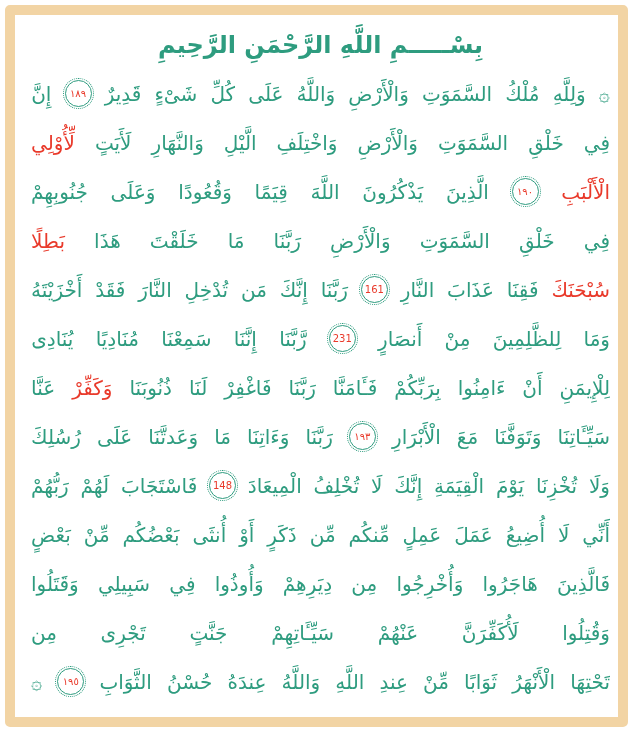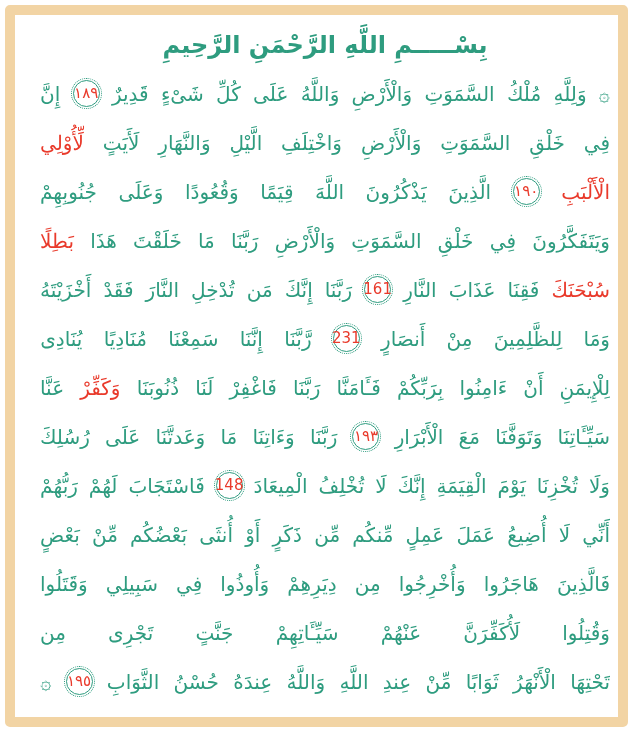--- a/index.html
+++ b/index.html
@@ -10,21 +10,21 @@
   *{margin:0;padding:0;box-sizing:border-box;}
   html,body{width:633px;height:732px;background:#ffffff;overflow:hidden;}
   body{font-family:"DejaVu Sans", sans-serif;}
   .frame{
     margin:5px;
     width:623px;
     height:722px;
     border:10px solid var(--tan);
     border-radius:5px;
     background:#ffffff;
-    padding:6px 8px 4px 25px;
+    padding:6px 8px 4px 16px;
     overflow:hidden;
   }
   .bismillah{
     height:48px;
     display:flex;
     align-items:center;
     justify-content:center;
     color:var(--green);
     font-size:24px;
     font-weight:bold;
@@ -37,31 +37,31 @@
     align-items:center;
     height:49px;
     width:100%;
     color:var(--green);
     font-size:20px;
     white-space:nowrap;
     overflow:hidden;
   }
   .word{flex:0 0 auto;}
   .word.text{color:var(--green);}
-  .word.highlight{color:var(--red);font-family:Liberation Serif, serif;}
+  .word.highlight{color:var(--red);}
   .medallion{
     flex:0 0 auto;
     width:27px;
     height:27px;
     border:1.6px solid var(--green);
     border-radius:50%;
     outline:1px dotted var(--green);
     outline-offset:1.5px;
     color:var(--red);
-    font-size:15px;
+    font-size:10px;
     line-height:1;
     display:inline-flex;
     align-items:center;
     justify-content:center;
     background:#ffffff;
   }
   .ornament{
     flex:0 0 auto;
     color:var(--green);
     font-size:19px;
@@ -103,21 +103,20 @@
         <span class="medallion">١٩٠</span>
         <span class="word text">الَّذِينَ</span>
         <span class="word text">يَذْكُرُونَ</span>
         <span class="word text">اللَّهَ</span>
         <span class="word text">قِيَمًا</span>
         <span class="word text">وَقُعُودًا</span>
         <span class="word text">وَعَلَى</span>
         <span class="word text">جُنُوبِهِمْ</span>
       </div>
       <div class="line">
-        <span class="word text">وَيَتَفَكَّرُونَ</span>
         <span class="word text">فِي</span>
         <span class="word text">خَلْقِ</span>
         <span class="word text">السَّمَوَتِ</span>
         <span class="word text">وَالْأَرْضِ</span>
         <span class="word text">رَبَّنَا</span>
         <span class="word text">مَا</span>
         <span class="word text">خَلَقْتَ</span>
         <span class="word text">هَذَا</span>
         <span class="word highlight">بَطِلًا</span>
       </div>

